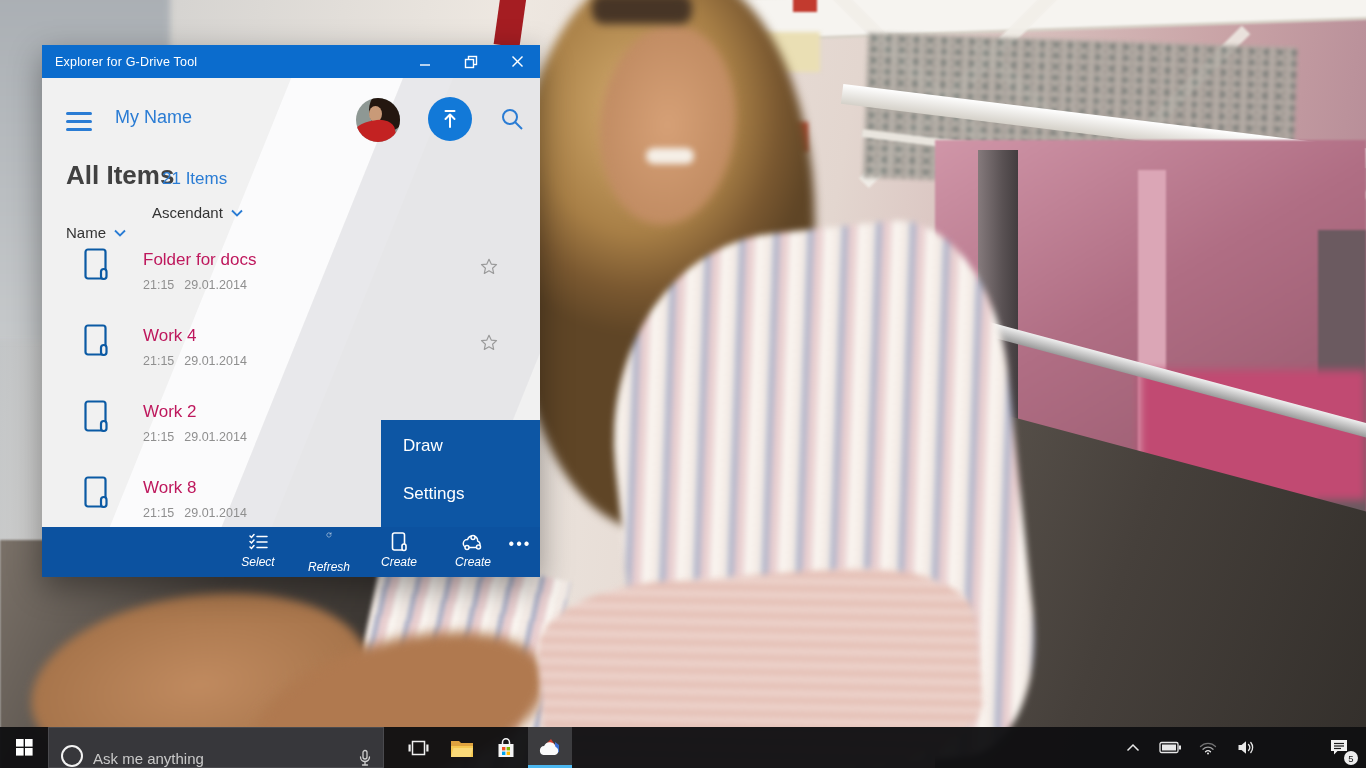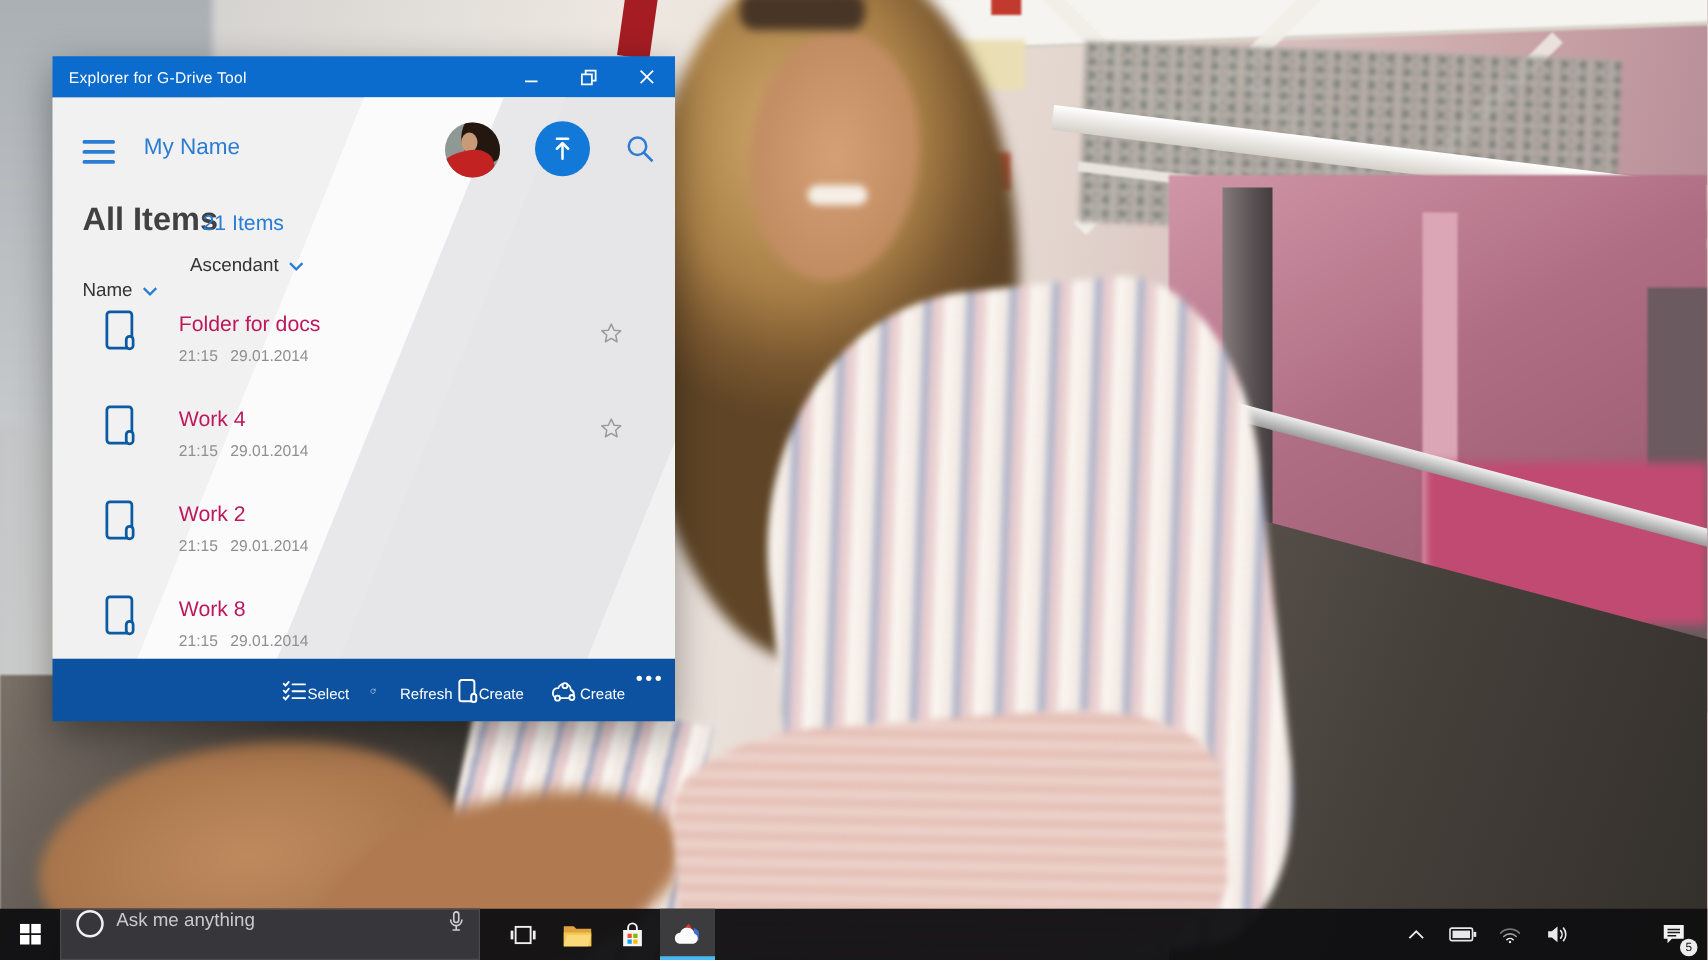--- a/index.html
+++ b/index.html
@@ -97,31 +97,31 @@
   .file-name { position:absolute; left:101px; top:10px; font-size:17px; color:#be185d; }
   .file-meta { position:absolute; left:101px; top:38px; font-size:12.5px; color:#8f8f8f; }
   .file-meta span { margin-right:10px; }
   .star-btn { position:absolute; left:436px; top:16px; width:22px; height:22px; cursor:pointer; }
 
   .ctx-menu { position:absolute; left:339px; top:342px; width:159px; height:107px; background:#0d56a4; z-index:6; }
   .ctx-item { position:absolute; left:22px; height:30px; font-size:17px; color:#fff; display:flex; align-items:center; cursor:pointer; }
   .ctx-item:nth-of-type(1){ top:11px; } .ctx-item:nth-of-type(2){ top:59px; }
 
   .commandbar { position:relative; height:50px; background:#0c52a0; }
-  .cmd-btn { position:absolute; top:5px; width:66px; height:42px; display:flex; flex-direction:row; align-items:center; cursor:pointer; }
+  .cmd-btn { position:absolute; top:5px; width:66px; height:42px; display:flex; flex-direction:column; align-items:center; cursor:pointer;font-style:italic; }
   .cmd-btn svg { display:block; }
   .cmd-label { font-size:12px; color:#fff; margin-top:3px; }
   .cmd-select { left:183px; } .cmd-refresh { left:254px;gap:19px; } .cmd-create { left:324px; } .cmd-upload { left:398px; }
   .cmd-more { position:absolute; left:460px; top:2px; width:36px; height:30px; color:#fff; font-size:16px; letter-spacing:2px;
               display:flex; align-items:center; justify-content:center; cursor:pointer; }
 
   
   .taskbar { position:absolute; left:0; bottom:0; width:1366px; height:41px; background:rgba(16,16,18,.96); z-index:20; display:flex; align-items:center; }
   .start-btn { width:48px; height:41px; display:flex; align-items:center; justify-content:center; cursor:pointer; }
-  .searchbox { width:336px; height:41px; background:#37373b; border:1px solid #4a4a4e; display:flex; align-items:flex-start; cursor:text; }
+  .searchbox { width:336px; height:41px; background:#37373b; border:1px solid #4a4a4e; display:flex; align-items:flex-end; cursor:text; }
   .cortana-ring { width:22px; height:22px; border:2.5px solid #f2f2f2; border-radius:50%; margin-left:12px; flex:none; }
   .search-input { flex:1; margin-left:10px; background:transparent; border:none; outline:none; color:#c9c9c9; font-size:15px;
                   font-family:"Liberation Sans",sans-serif; }
   .search-input::placeholder { color:#c9c9c9; opacity:1; }
   .mic { margin-right:10px; flex:none; }
   .tb-btn { width:44px; height:41px; display:flex; align-items:center; justify-content:center; cursor:pointer; position:relative; }
   .tb-taskview { margin-left:12px; }
   .tb-active { background:#3c3c3f; }
   .tb-underline { position:absolute; left:0; bottom:0; width:100%; height:3px; background:#4cb8f0; }
   .tray { position:absolute; right:0; top:0; height:41px; display:flex; align-items:center; }
@@ -289,20 +289,24 @@
             <rect x="1.5" y="1.5" width="20" height="29" rx="2.5"></rect>
             <rect x="17" y="21" width="5.5" height="10" rx="2.7" fill="#f1f1f1"></rect>
           </svg>
           <div class="file-name">Work 8</div>
           <div class="file-meta">
             <span>21:15</span><span>29.01.2014</span>
           </div>
         </div>
       </div>
 
+      <div class="ctx-menu">
+        <div class="ctx-item">Draw</div>
+        <div class="ctx-item">Settings</div>
+      </div>
     </div>
 
     <div class="commandbar">
       <div class="cmd-btn cmd-select">
         <svg width="21" height="20" viewBox="0 0 21 20" fill="none" stroke="#fff" stroke-width="1.5" stroke-linecap="round">
           <line x1="9" y1="4.5" x2="19" y2="4.5"></line>
             <line x1="9" y1="10" x2="19" y2="10"></line>
             <line x1="9" y1="15.5" x2="19" y2="15.5"></line>
           <polyline points="2,4 3.5,5.5 6,2.5"></polyline>
             <polyline points="2,9.5 3.5,11 6,8"></polyline>

